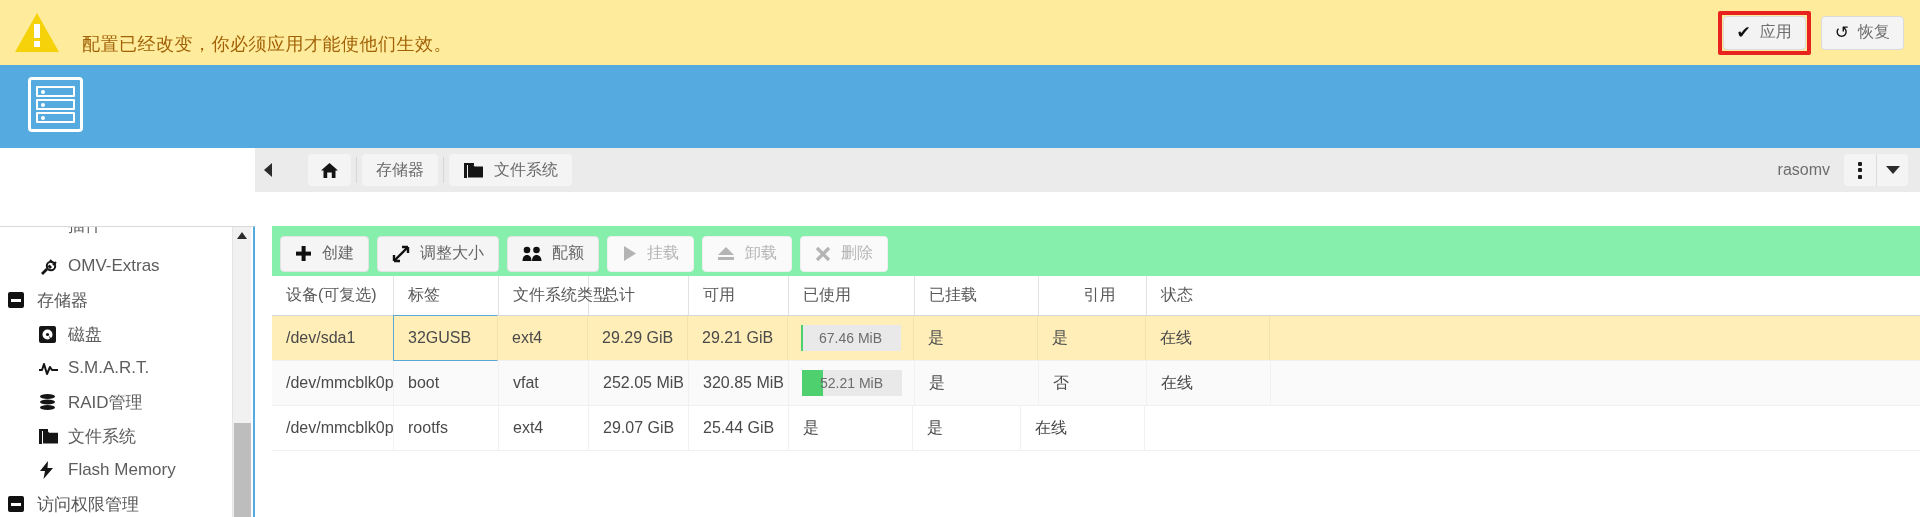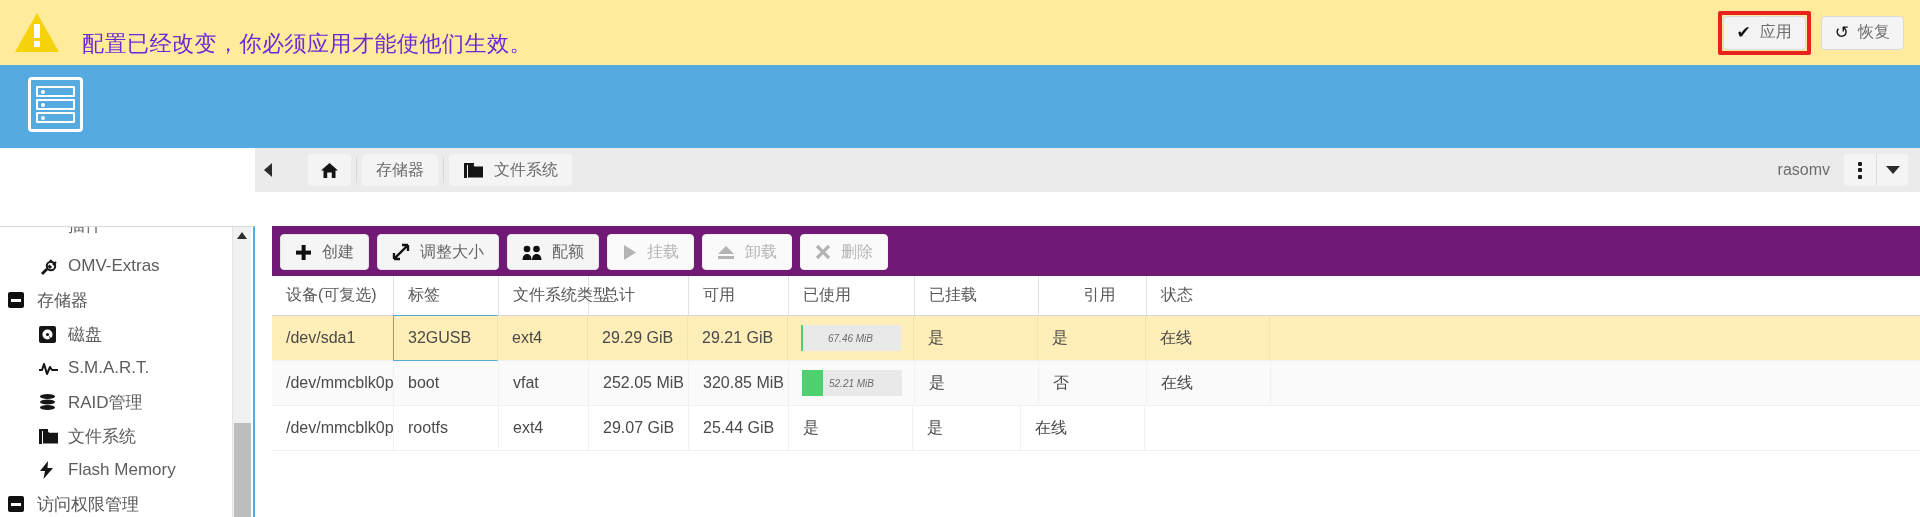--- a/index.html
+++ b/index.html
@@ -11,21 +11,21 @@
   }
 
   
   .warn-bar {
     position: absolute; left: 0; top: 0; width: 1920px; height: 65px;
     background: #ffeb9c;
     display: flex; align-items: center;
   }
   .warn-icon { margin-left: 14px; width: 46px; height: 44px; flex: 0 0 auto; }
   .warn-text {
-    margin-left: 22px; font-size: 22px; color: #6d28d9; letter-spacing: .5px;
+    margin-left: 22px; font-size: 18px; color: #a16207; letter-spacing: .5px;
     white-space: nowrap;
     margin-top: 23px;
   }
   .warn-actions {
     margin-left: auto; margin-right: 16px; display: flex; align-items: center; gap: 10px;
   }
   .hl-wrap {
     border: 4px solid #e8231f; padding: 1px; border-radius: 2px;
     display: inline-flex;
   }
@@ -138,23 +138,23 @@
   .kebab { display: flex; flex-direction: column; gap: 2.5px; align-items: center; }
   .kebab i { width: 4px; height: 4px; background: #1d1d1d; border-radius: 1px; display: block; }
   .caret-dn {
     width: 0; height: 0; border-left: 7px solid transparent;
     border-right: 7px solid transparent; border-top: 8px solid #2b2b2b;
   }
 
   
   .toolbar {
     position: absolute; left: 272px; top: 226px; width: 1648px; height: 56px;
-    background: #701a75;
+    background: #86efac;
     display: flex; align-items: center; gap: 8px; padding-left: 8px;
-    border-bottom: 4px solid #a21caf;
+    border-bottom: 1px solid #a21caf;
   }
   .tb-btn {
     background: #f5f5f5; border: 1px solid #e3e3e3; border-radius: 4px;
     height: 36px; padding: 0 14px;
     display: inline-flex; align-items: center; gap: 10px;
     font-size: 16px; color: #666; white-space: nowrap; cursor: pointer;
   }
   .tb-btn .gl { font-size: 17px; color: #111; display: inline-flex; }
   .tb-btn.disabled { background: #fafafa; border-color: #efefef; color: #b6b6b6; cursor: default; }
   .tb-btn.disabled .gl { color: #b4b4b4; }
@@ -185,21 +185,21 @@
     background: transparent;
   }
   .bar-wrap {
     position: relative; width: 100px; height: 26px; background: #e9e9e9;
     overflow: hidden; flex: 0 0 auto;
   }
   .bar-fill { position: absolute; left: 0; top: 0; height: 100%; background: #4ed06e; }
   .bar-txt {
     position: absolute; left: 0; top: 0; width: 100%; height: 100%;
     display: flex; align-items: center; justify-content: center;
-    font-size: 10px; color: #6d6d6d; white-space: nowrap; font-style: italic;
+    font-size: 14px; color: #6d6d6d; white-space: nowrap;
   }
 </style>
 </head>
 <body>
 
 <div class="warn-bar">
   <svg class="warn-icon" viewBox="0 0 46 44">
     <path d="M23 2 L45 41 L1 41 Z" fill="#f5d20a"></path>
     <rect x="20" y="13" width="6" height="14" fill="#fff"></rect>
     <rect x="20" y="30" width="6" height="6" fill="#fff"></rect>

